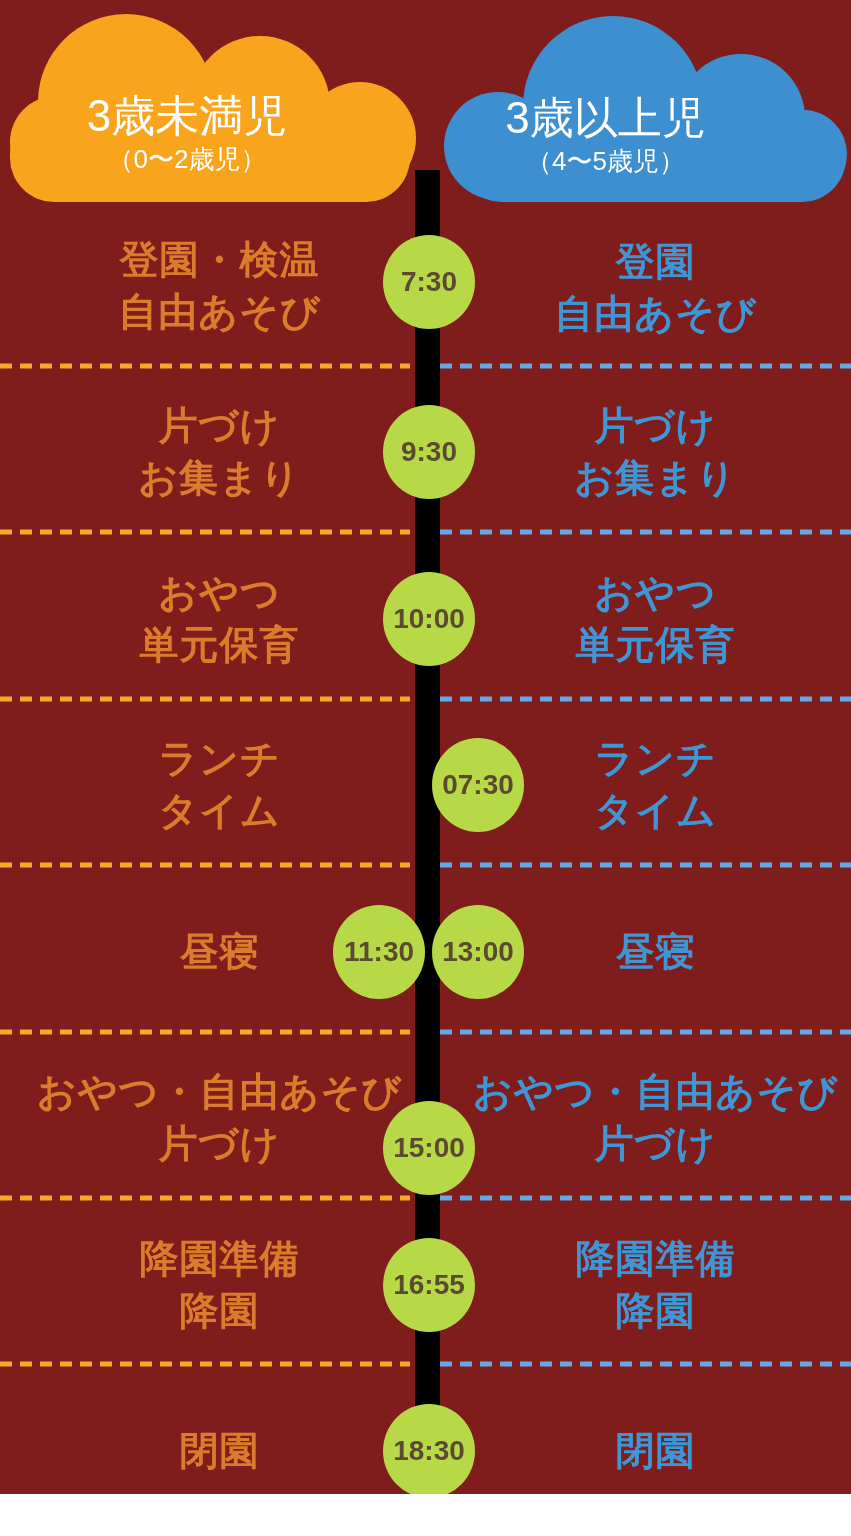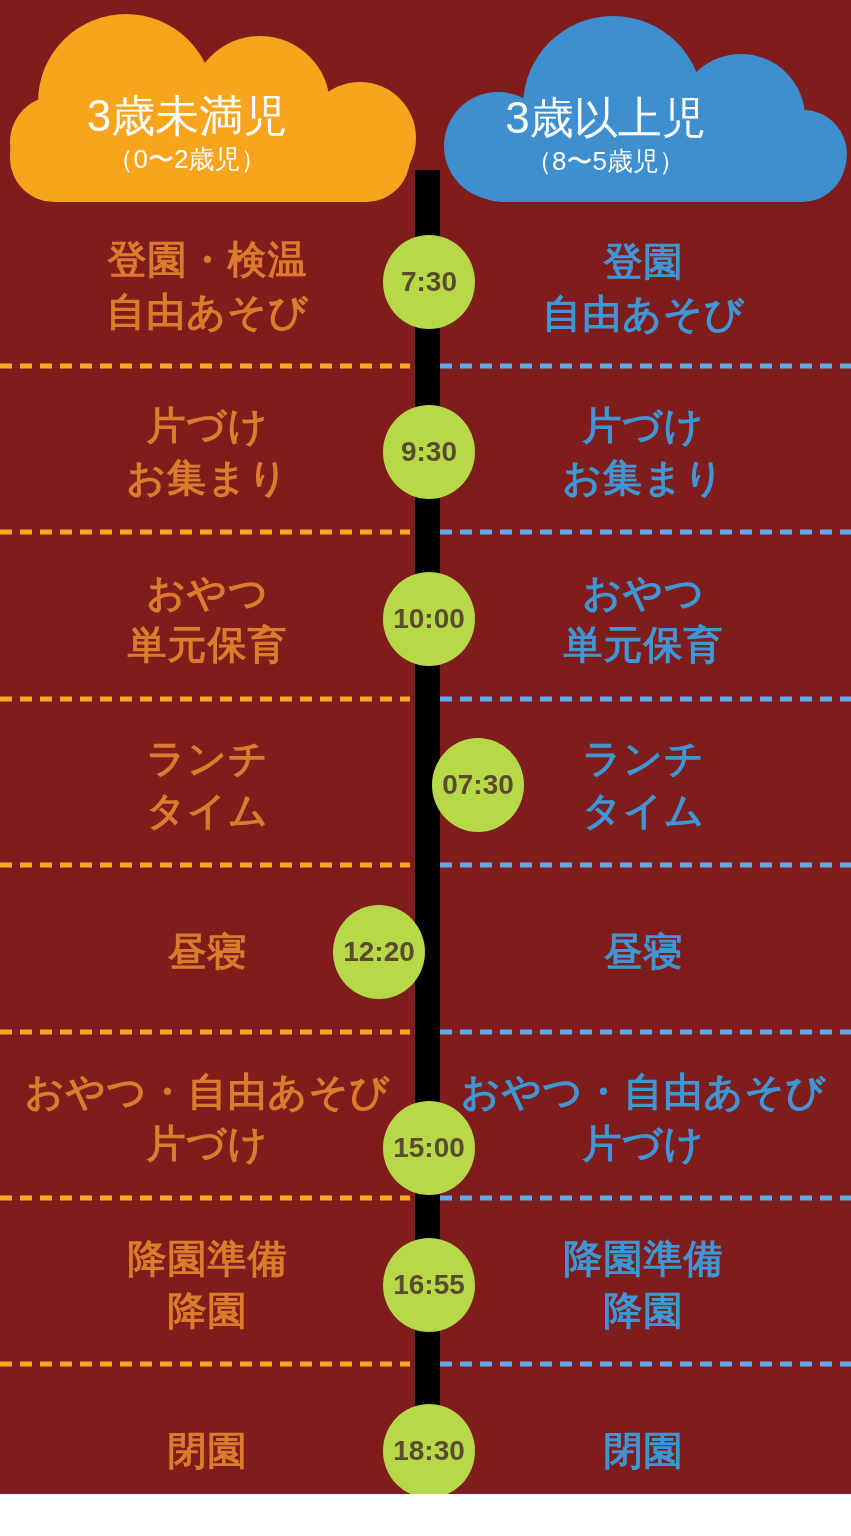--- a/index.html
+++ b/index.html
@@ -27,20 +27,21 @@
   .cloud-subtitle{font-size:26px;line-height:34px;font-weight:400;}
   
   .activity{
     position:absolute;width:415px;
     transform:translateY(-50%);
     text-align:center;
     font-size:39px;font-weight:bold;line-height:52px;
     letter-spacing:1px;
     white-space:pre-line;
     z-index:2;
+    margin-left:12px;
   }
   .activity.col-left{left:0;color:var(--text-orange,#DB7B2C);}
   .activity.col-right{left:436px;color:var(--text-blue,#3F96D5);}
   
   .badge{
     position:absolute;
     width:92px;height:94px;
     border-radius:50%;
     background:var(--badge-green,#B8D947);
     color:var(--badge-text,#5B4A30);
@@ -97,21 +98,21 @@
       <g fill="#3D8FD0">
         <circle cx="170" cy="92" r="90"></circle>
         <circle cx="298" cy="104" r="64"></circle>
         <circle cx="360" cy="140" r="44"></circle>
         <circle cx="55" cy="132" r="54"></circle>
         <rect x="15" y="96" width="388" height="92" rx="44"></rect>
       </g>
     </svg>
     <div class="cloud-text">
       <div class="cloud-title">3歳以上児</div>
-      <div class="cloud-subtitle">（8〜5歳児）</div>
+      <div class="cloud-subtitle">（4〜5歳児）</div>
     </div>
   </div>
 
   <div class="activity col-left" style="top:286px">登園・検温
 自由あそび</div>
   <div class="badge single" style="top:282px">7:30</div>
   <div class="activity col-right" style="top:288px">登園
 自由あそび</div>
   <div class="sep l" style="top:366px"></div>
   <div class="sep r" style="top:366px"></div>
@@ -134,21 +135,22 @@
 
   <div class="activity col-left" style="top:785px">ランチ
 タイム</div>
   <div class="badge dright" style="top:785px">07:30</div>
   <div class="activity col-right" style="top:785px">ランチ
 タイム</div>
   <div class="sep l" style="top:865px"></div>
   <div class="sep r" style="top:865px"></div>
 
   <div class="activity col-left" style="top:952px">昼寝</div>
-  <div class="badge dleft" style="top:952px">12:20</div>
+  <div class="badge dleft" style="top:952px">11:30</div>
+  <div class="badge dright" style="top:952px">13:00</div>
   <div class="activity col-right" style="top:952px">昼寝</div>
   <div class="sep l" style="top:1032px"></div>
   <div class="sep r" style="top:1032px"></div>
 
   <div class="activity col-left" style="top:1118px">おやつ・自由あそび
 片づけ</div>
   <div class="badge single" style="top:1148px">15:00</div>
   <div class="activity col-right" style="top:1118px">おやつ・自由あそび
 片づけ</div>
   <div class="sep l" style="top:1198px"></div>

